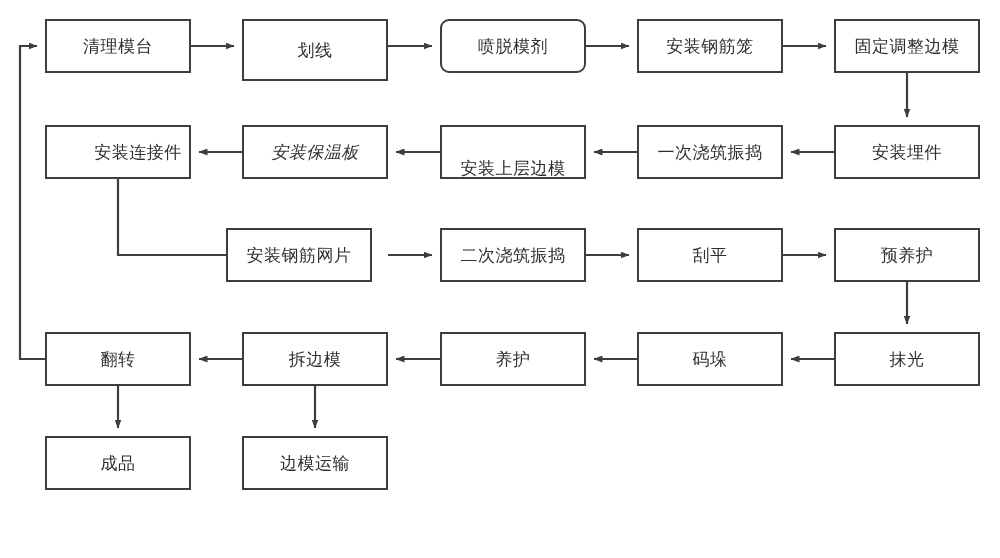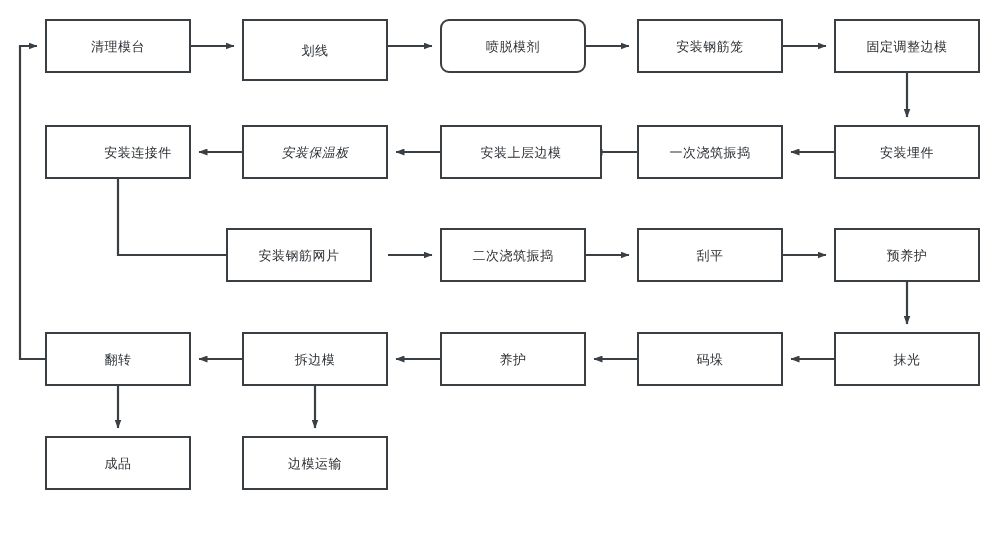--- a/index.html
+++ b/index.html
@@ -27,21 +27,21 @@
   }
   .node {
     position: absolute;
     box-sizing: border-box;
     border: 2px solid #3a3f44;
     background: #ffffff;
     display: flex;
     align-items: center;
     justify-content: center;
     color: #2b2f33;
-    font-size: 13px;
+    font-size: 17px;
     letter-spacing: 0.5px;
     line-height: 1;
     white-space: nowrap;
   }
   .caption {
     position: absolute;
     color: #3a3f44;
     font-size: 21px;
     letter-spacing: 0.5px;
     white-space: nowrap;
@@ -98,21 +98,21 @@
       </div>
       <div class="node" style="left: 834px; top: 19px; width: 146px; height: 54px; border-color: rgb(58, 63, 68); background: rgb(255, 255, 255); color: rgb(43, 47, 51);">
         <span>固定调整边模</span>
       </div>
       <div class="node" style="left: 834px; top: 125px; width: 146px; height: 54px; border-color: rgb(58, 63, 68); background: rgb(255, 255, 255); color: rgb(43, 47, 51);">
         <span>安装埋件</span>
       </div>
       <div class="node" style="left: 637px; top: 125px; width: 146px; height: 54px; border-color: rgb(58, 63, 68); background: rgb(255, 255, 255); color: rgb(43, 47, 51);">
         <span>一次浇筑振捣</span>
       </div>
-      <div class="node" style="left: 440px; top: 125px; width: 162px; height: 54px; border-color: rgb(58, 63, 68); background: rgb(255, 255, 255); color: rgb(43, 47, 51);">
+      <div class="node" style="left: 440px; top: 125px; width: 146px; height: 54px; border-color: rgb(58, 63, 68); background: rgb(255, 255, 255); color: rgb(43, 47, 51); align-items: flex-end;">
         <span>安装上层边模</span>
       </div>
       <div class="node" style="left: 242px; top: 125px; width: 146px; height: 54px; border-color: rgb(58, 63, 68); background: rgb(255, 255, 255); color: rgb(43, 47, 51); font-style: italic;">
         <span>安装保温板</span>
       </div>
       <div class="node" style="left: 45px; top: 125px; width: 146px; height: 54px; border-color: rgb(58, 63, 68); background: rgb(255, 255, 255); color: rgb(43, 47, 51); padding-left: 40px;">
         <span>安装连接件</span>
       </div>
       <div class="node" style="left: 226px; top: 228px; width: 146px; height: 54px; border-color: rgb(58, 63, 68); background: rgb(255, 255, 255); color: rgb(43, 47, 51);">
         <span>安装钢筋网片</span>

